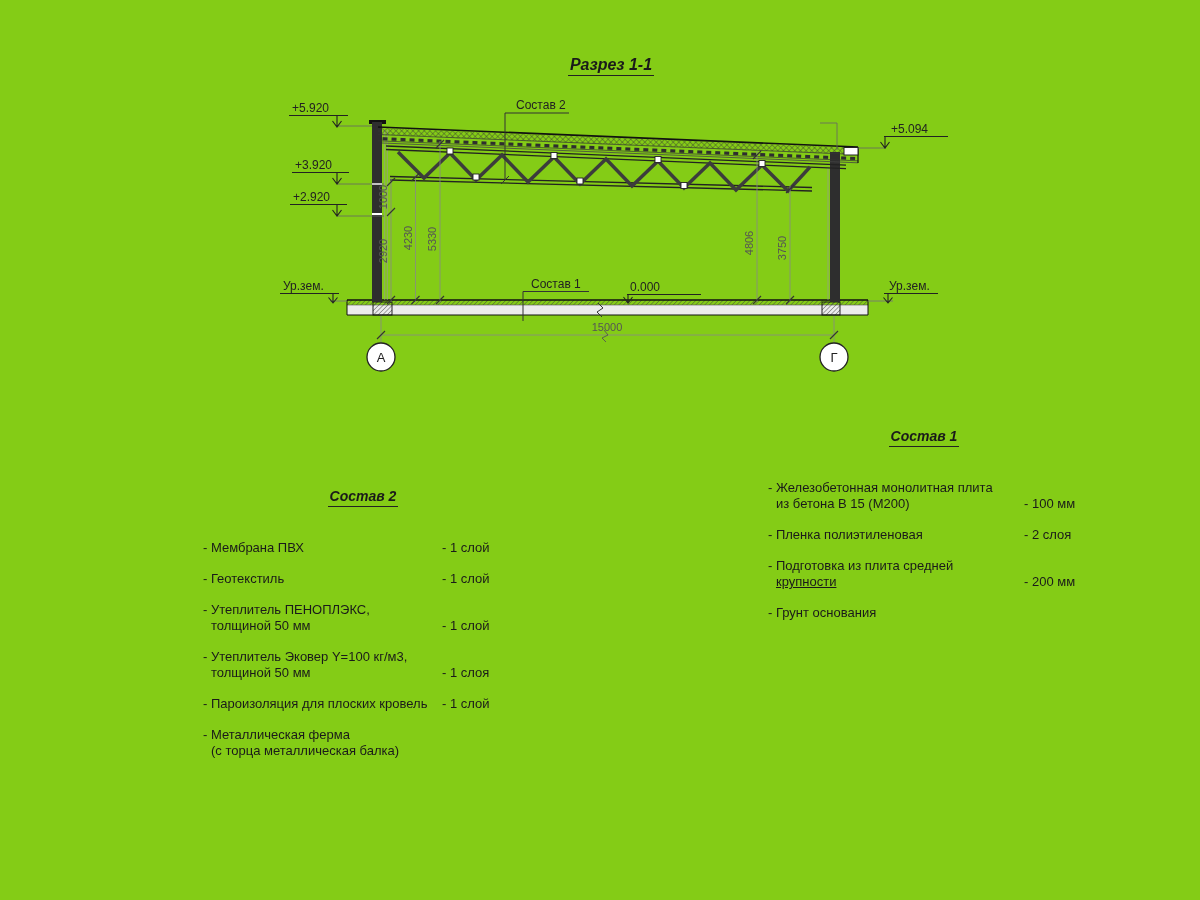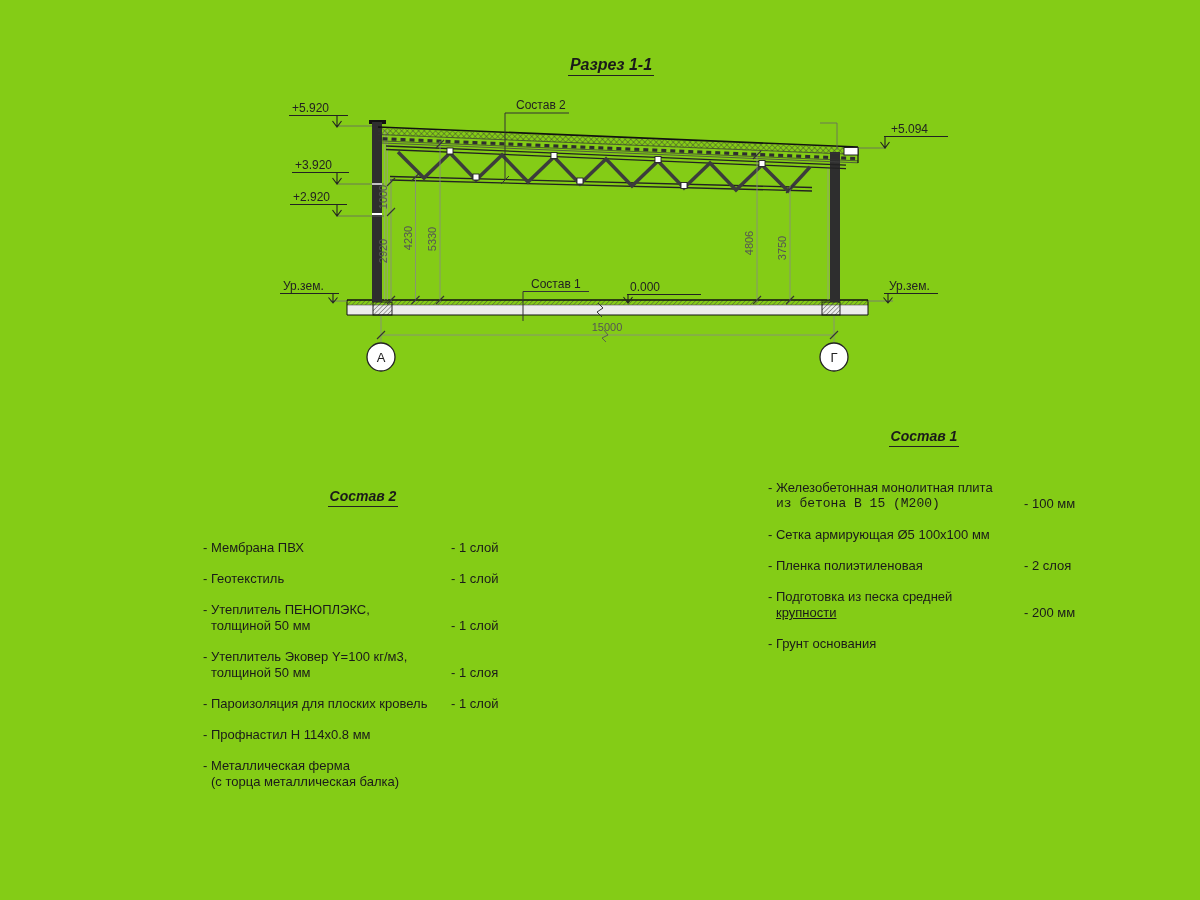--- a/index.html
+++ b/index.html
@@ -8,21 +8,21 @@
   .title{position:absolute;top:56px;left:0;width:1222px;text-align:center;}
   .title span{font-style:italic;font-size:16px;font-weight:bold;border-bottom:1.4px solid #222;padding:0 2px 2px 2px;}
   svg text{font-family:"Liberation Sans", sans-serif;}
   .spec{position:absolute;font-size:13px;line-height:16px;}
   .spec .heading{text-align:center;font-style:italic;font-weight:bold;font-size:14px;margin-bottom:36px;}
   .spec .heading span{border-bottom:1.3px solid #222;padding:0 2px 2px 2px;}
   .spec .item{position:relative;margin-bottom:15px;}
   .spec .line{max-width:246px;}
   .spec .line:empty{display:none;}
   .spec .val{position:absolute;bottom:0;white-space:nowrap;}
-  .spec2 .val{left:248px;}
+  .spec2 .val{left:239px;}
   .spec1 .val{left:256px;}
 </style>
 </head>
 <body>
 
 <div class="page">
 
   <div class="title">
     <span>Разрез 1-1</span>
   </div>
@@ -229,45 +229,39 @@
     <div class="item">
       <div class="line">- Утеплитель Эковер Y=100 кг/м3,</div>
       <div class="line" style="padding-left:8px;">толщиной 50 мм</div>
       <div class="val">- 1 слоя</div>
     </div>
     <div class="item">
       <div class="line">- Пароизоляция для плоских кровель</div>
       <div class="val">- 1 слой</div>
     </div>
     <div class="item">
-      <div class="line">- Профнастил Н 114х0.8 мм</div>
-    </div>
-    <div class="item">
       <div class="line">- Металлическая ферма</div>
       <div class="line" style="padding-left:8px;">(с торца металлическая балка)</div>
     </div>
   </div>
 
   
   <div class="spec spec1" style="left:768px;top:428px;width:312px;">
     <div class="heading"><span>Состав 1</span></div>
     <div class="item">
       <div class="line">- Железобетонная монолитная плита</div>
-      <div class="line" style="padding-left:8px;font-family:Liberation Mono, monospace;">из бетона В 15 (М200)</div>
+      <div class="line" style="padding-left:8px;">из бетона В 15 (М200)</div>
       <div class="val">- 100 мм</div>
-    </div>
-    <div class="item">
-      <div class="line">- Сетка армирующая Ø5 100х100 мм</div>
     </div>
     <div class="item">
       <div class="line">- Пленка полиэтиленовая</div>
       <div class="val">-  2 слоя</div>
     </div>
     <div class="item">
-      <div class="line">- Подготовка из песка средней</div>
+      <div class="line">- Подготовка из плита средней</div>
       <div class="line" style="padding-left:8px;text-decoration:underline;">крупности</div>
       <div class="val">- 200 мм</div>
     </div>
     <div class="item">
       <div class="line">- Грунт основания</div>
     </div>
   </div>
 
 </div>
 

